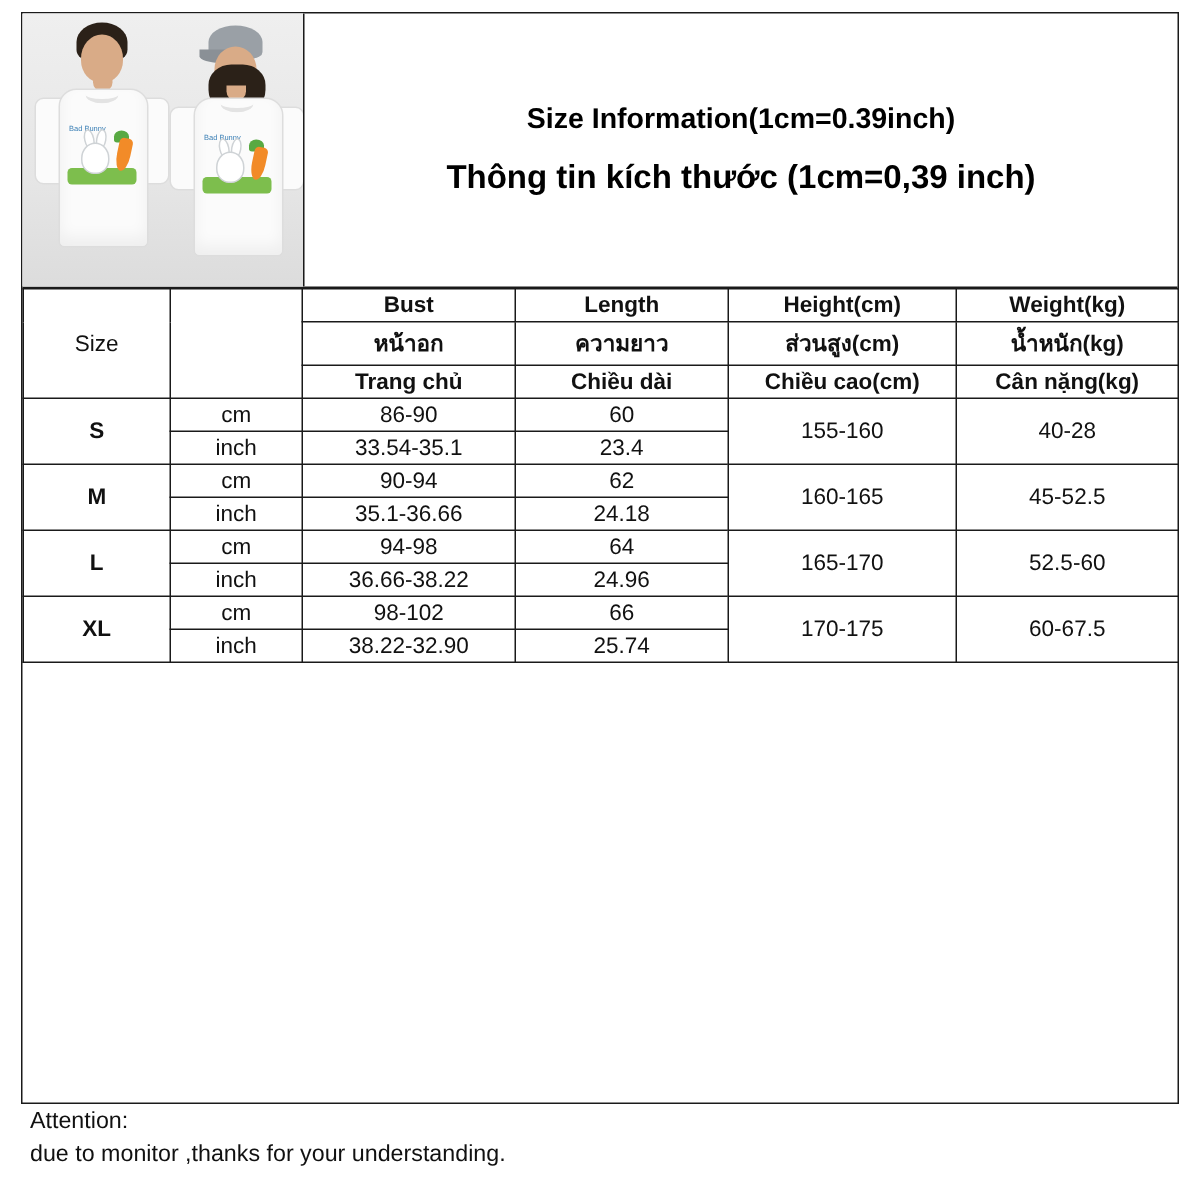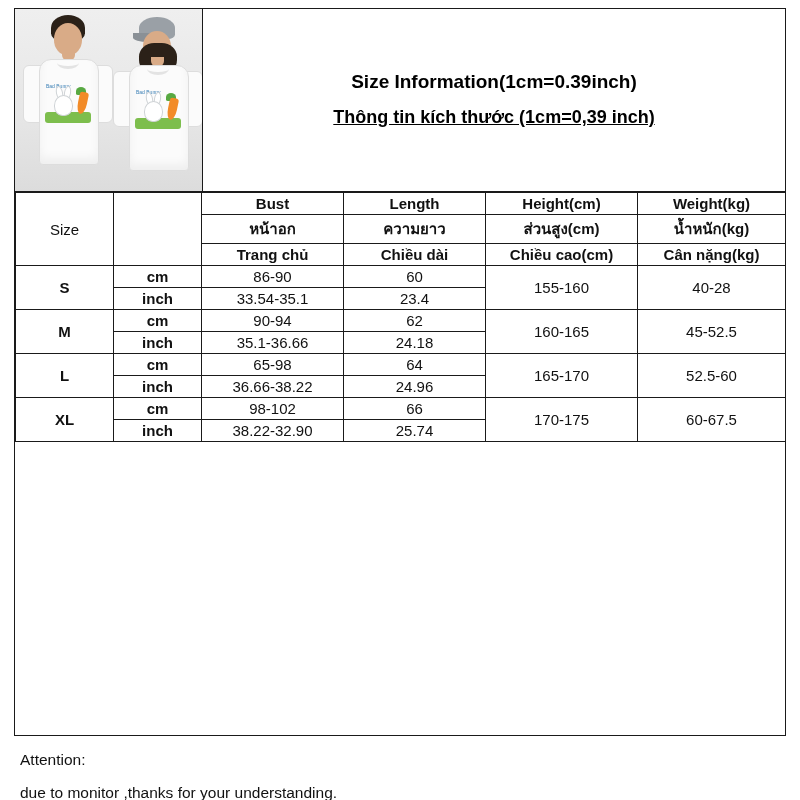--- a/index.html
+++ b/index.html
@@ -58,21 +58,21 @@
   }
   .title-line {
     font-weight: bold;
     font-size: 19px;
     line-height: 1.2;
     color: #000;
     text-align: center;
     white-space: nowrap;
   }
   .title-line.thai { font-size: 18px; }
-  .title-line.vn { font-size: 18px; text-decoration: underline; }
+  .title-line.vn { font-size: 22px; }
 
   
   .ph-bg {
     position: absolute;
     inset: 0;
     background: linear-gradient(180deg,#efefef 0%, #e6e6e6 60%, #dcdcdc 100%);
   }
   .model {
     position: absolute;
     bottom: 0;
@@ -192,21 +192,21 @@
   }
   td.hdr-size {
     font-weight: normal;
     font-size: 24px;
   }
   td.size-label {
     font-weight: bold;
     font-size: 18px;
   }
   td.unit {
-    font-weight: bold;
+    font-weight: normal;
     font-size: 14.5px;
   }
   td.val {
     font-size: 15px;
   }
   .col-size { width: 98px; }
   .col-unit { width: 88px; }
   .col-bust { width: 142px; }
   .col-len  { width: 142px; }
   .col-h    { width: 152px; }
@@ -217,21 +217,21 @@
     position: absolute;
     left: 14px;
     top: 736px;
     width: 772px;
     box-sizing: border-box;
     padding: 2px 6px 0 6px;
     font-size: 15.5px;
     line-height: 1.35;
     color: #111;
   }
-  .attention p { margin: 12px 0 1px 0; }
+  .attention p { margin: 0 0 1px 0; }
 </style>
 </head>
 <body>
 
 <div class="sheet">
   <div class="chart">
 
     <div class="header-row">
       <div class="photo-cell">
         <div class="ph-bg"></div>
@@ -338,21 +338,21 @@
         </tr>
         <tr>
           <td class="unit">inch</td>
           <td class="val">35.1-36.66</td>
           <td class="val">24.18</td>
         </tr>
 
         <tr>
           <td class="size-label" rowspan="2">L</td>
           <td class="unit">cm</td>
-          <td class="val">65-98</td>
+          <td class="val">94-98</td>
           <td class="val">64</td>
           <td class="val" rowspan="2">165-170</td>
           <td class="val" rowspan="2">52.5-60</td>
         </tr>
         <tr>
           <td class="unit">inch</td>
           <td class="val">36.66-38.22</td>
           <td class="val">24.96</td>
         </tr>
 

